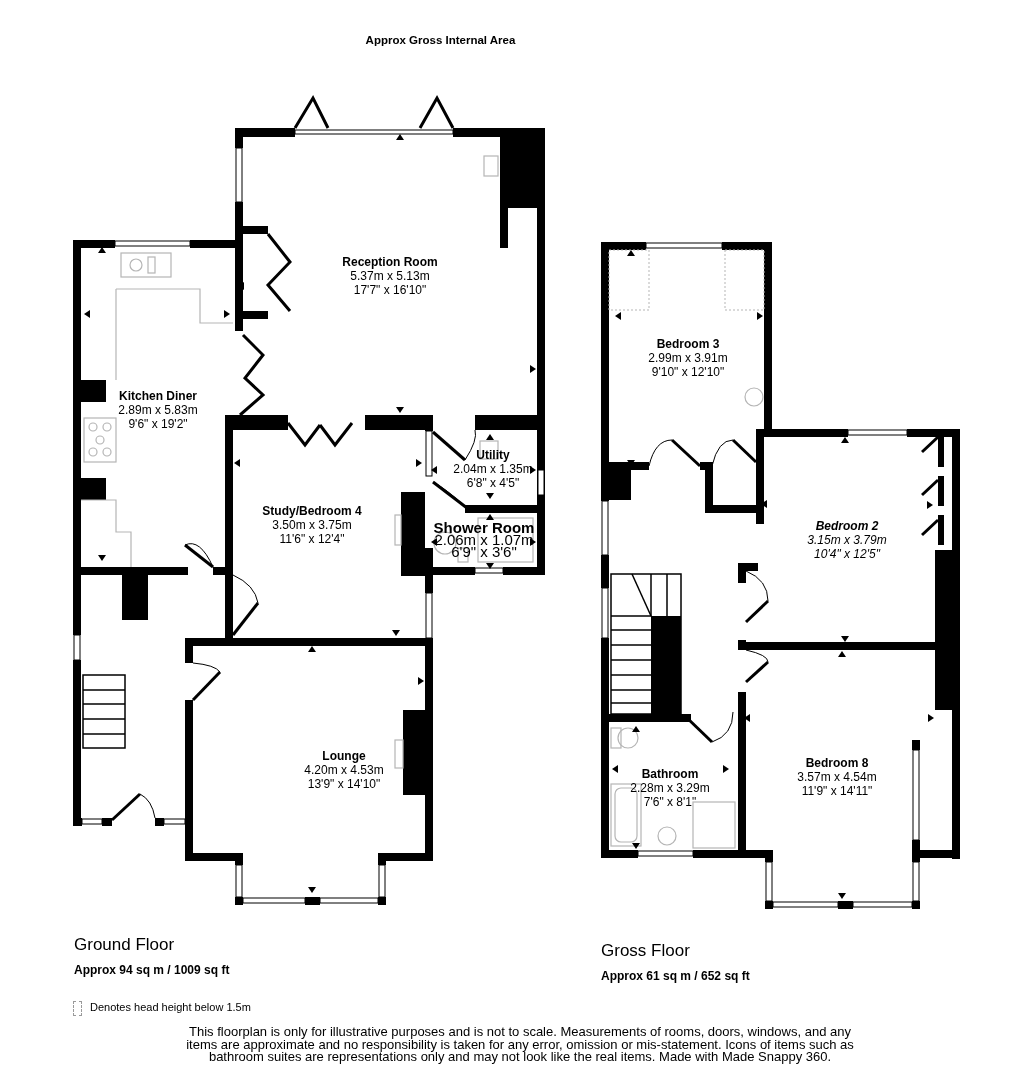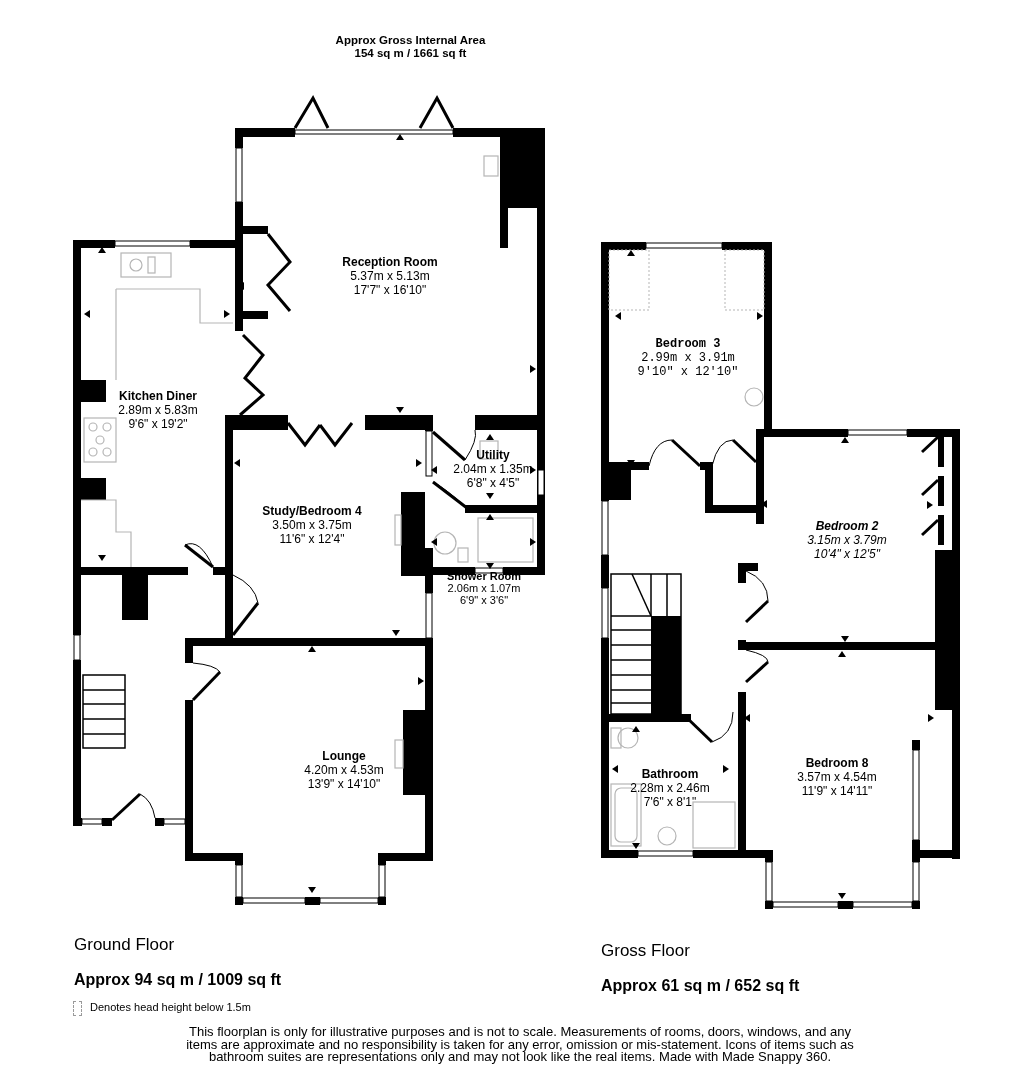--- a/index.html
+++ b/index.html
@@ -1,34 +1,33 @@
 <!DOCTYPE html>
 <html><head>
 <meta charset="utf-8">
 <style>
   html,body{margin:0;padding:0;background:#ffffff;}
   body{width:1033px;height:1080px;position:relative;overflow:hidden;font-family:"Liberation Sans",sans-serif;color:#000;}
   .abs{position:absolute;}
-  .hdr{left:0;width:821px;top:34px;text-align:center;font-weight:bold;font-size:11.5px;line-height:13px;}
+  .hdr{left:0;width:821px;top:34px;text-align:center;font-weight:bold;font-size:11.5px;line-height:13px;padding-left:30px;}
   svg.plan{position:absolute;left:0;top:0;}
   .room{position:absolute;text-align:center;font-size:12px;line-height:14px;white-space:nowrap;transform:translateX(-50%);}
   .room .rn{font-weight:bold;}
-  .room.sm{font-size:11px;line-height:12px;margin-top:48px;}
+  .room.sm{font-size:15px;line-height:12px;}
   .floor-title{font-size:17px;}
-  .floor-area{font-weight:bold;font-size:16px;margin-top:16px;}
+  .floor-area{font-weight:bold;font-size:12px;margin-top:8px;}
   .legend{left:73px;top:1001px;font-size:11px;display:flex;align-items:flex-start;gap:8px;}
   .legend-box{width:7px;height:13px;border:1px dashed #9a9a9a;}
   .disclaimer{left:180px;width:680px;top:1026px;text-align:center;font-size:13px;line-height:12.5px;}
 </style>
 </head>
 <body>
 
 <div class="abs hdr">
   <div>Approx Gross Internal Area</div>
-  <div>154 sq m / 1661 sq ft</div>
 </div>
 
 <svg class="plan" width="1033" height="1080" viewBox="0 0 1033 1080">
   <defs>
     <marker id="m" viewBox="0 0 10 10" refX="5" refY="5" markerWidth="1" markerHeight="1">
         <path d="M0,0 L10,5 L0,10 z"></path>
       </marker>
   </defs>
 
   <g>
@@ -336,33 +335,33 @@
   <div class="rn">Shower Room</div>
   <div>2.06m x 1.07m</div>
   <div>6'9" x 3'6"</div>
 </div>
 <div class="room" style="left:309px;top:749px;margin-left:35px;">
   <div class="rn">Lounge</div>
   <div>4.20m x 4.53m</div>
   <div>13'9" x 14'10"</div>
 </div>
 
-<div class="room" style="left:688px;top:337px;font-family:Liberation Mono, monospace;">
+<div class="room" style="left:688px;top:337px;">
   <div class="rn">Bedroom 3</div>
   <div>2.99m x 3.91m</div>
   <div>9'10" x 12'10"</div>
 </div>
 <div class="room" style="left:847px;top:519px;font-style:italic;">
   <div class="rn">Bedroom 2</div>
   <div>3.15m x 3.79m</div>
   <div>10'4" x 12'5"</div>
 </div>
 <div class="room" style="left:670px;top:767px;">
   <div class="rn">Bathroom</div>
-  <div>2.28m x 2.46m</div>
+  <div>2.28m x 3.29m</div>
   <div>7'6" x 8'1"</div>
 </div>
 <div class="room" style="left:837px;top:756px;">
   <div class="rn">Bedroom 8</div>
   <div>3.57m x 4.54m</div>
   <div>11'9" x 14'11"</div>
 </div>
 
 <div class="abs" style="left:74px;top:935px;">
   <div class="floor-title">Ground Floor</div>

